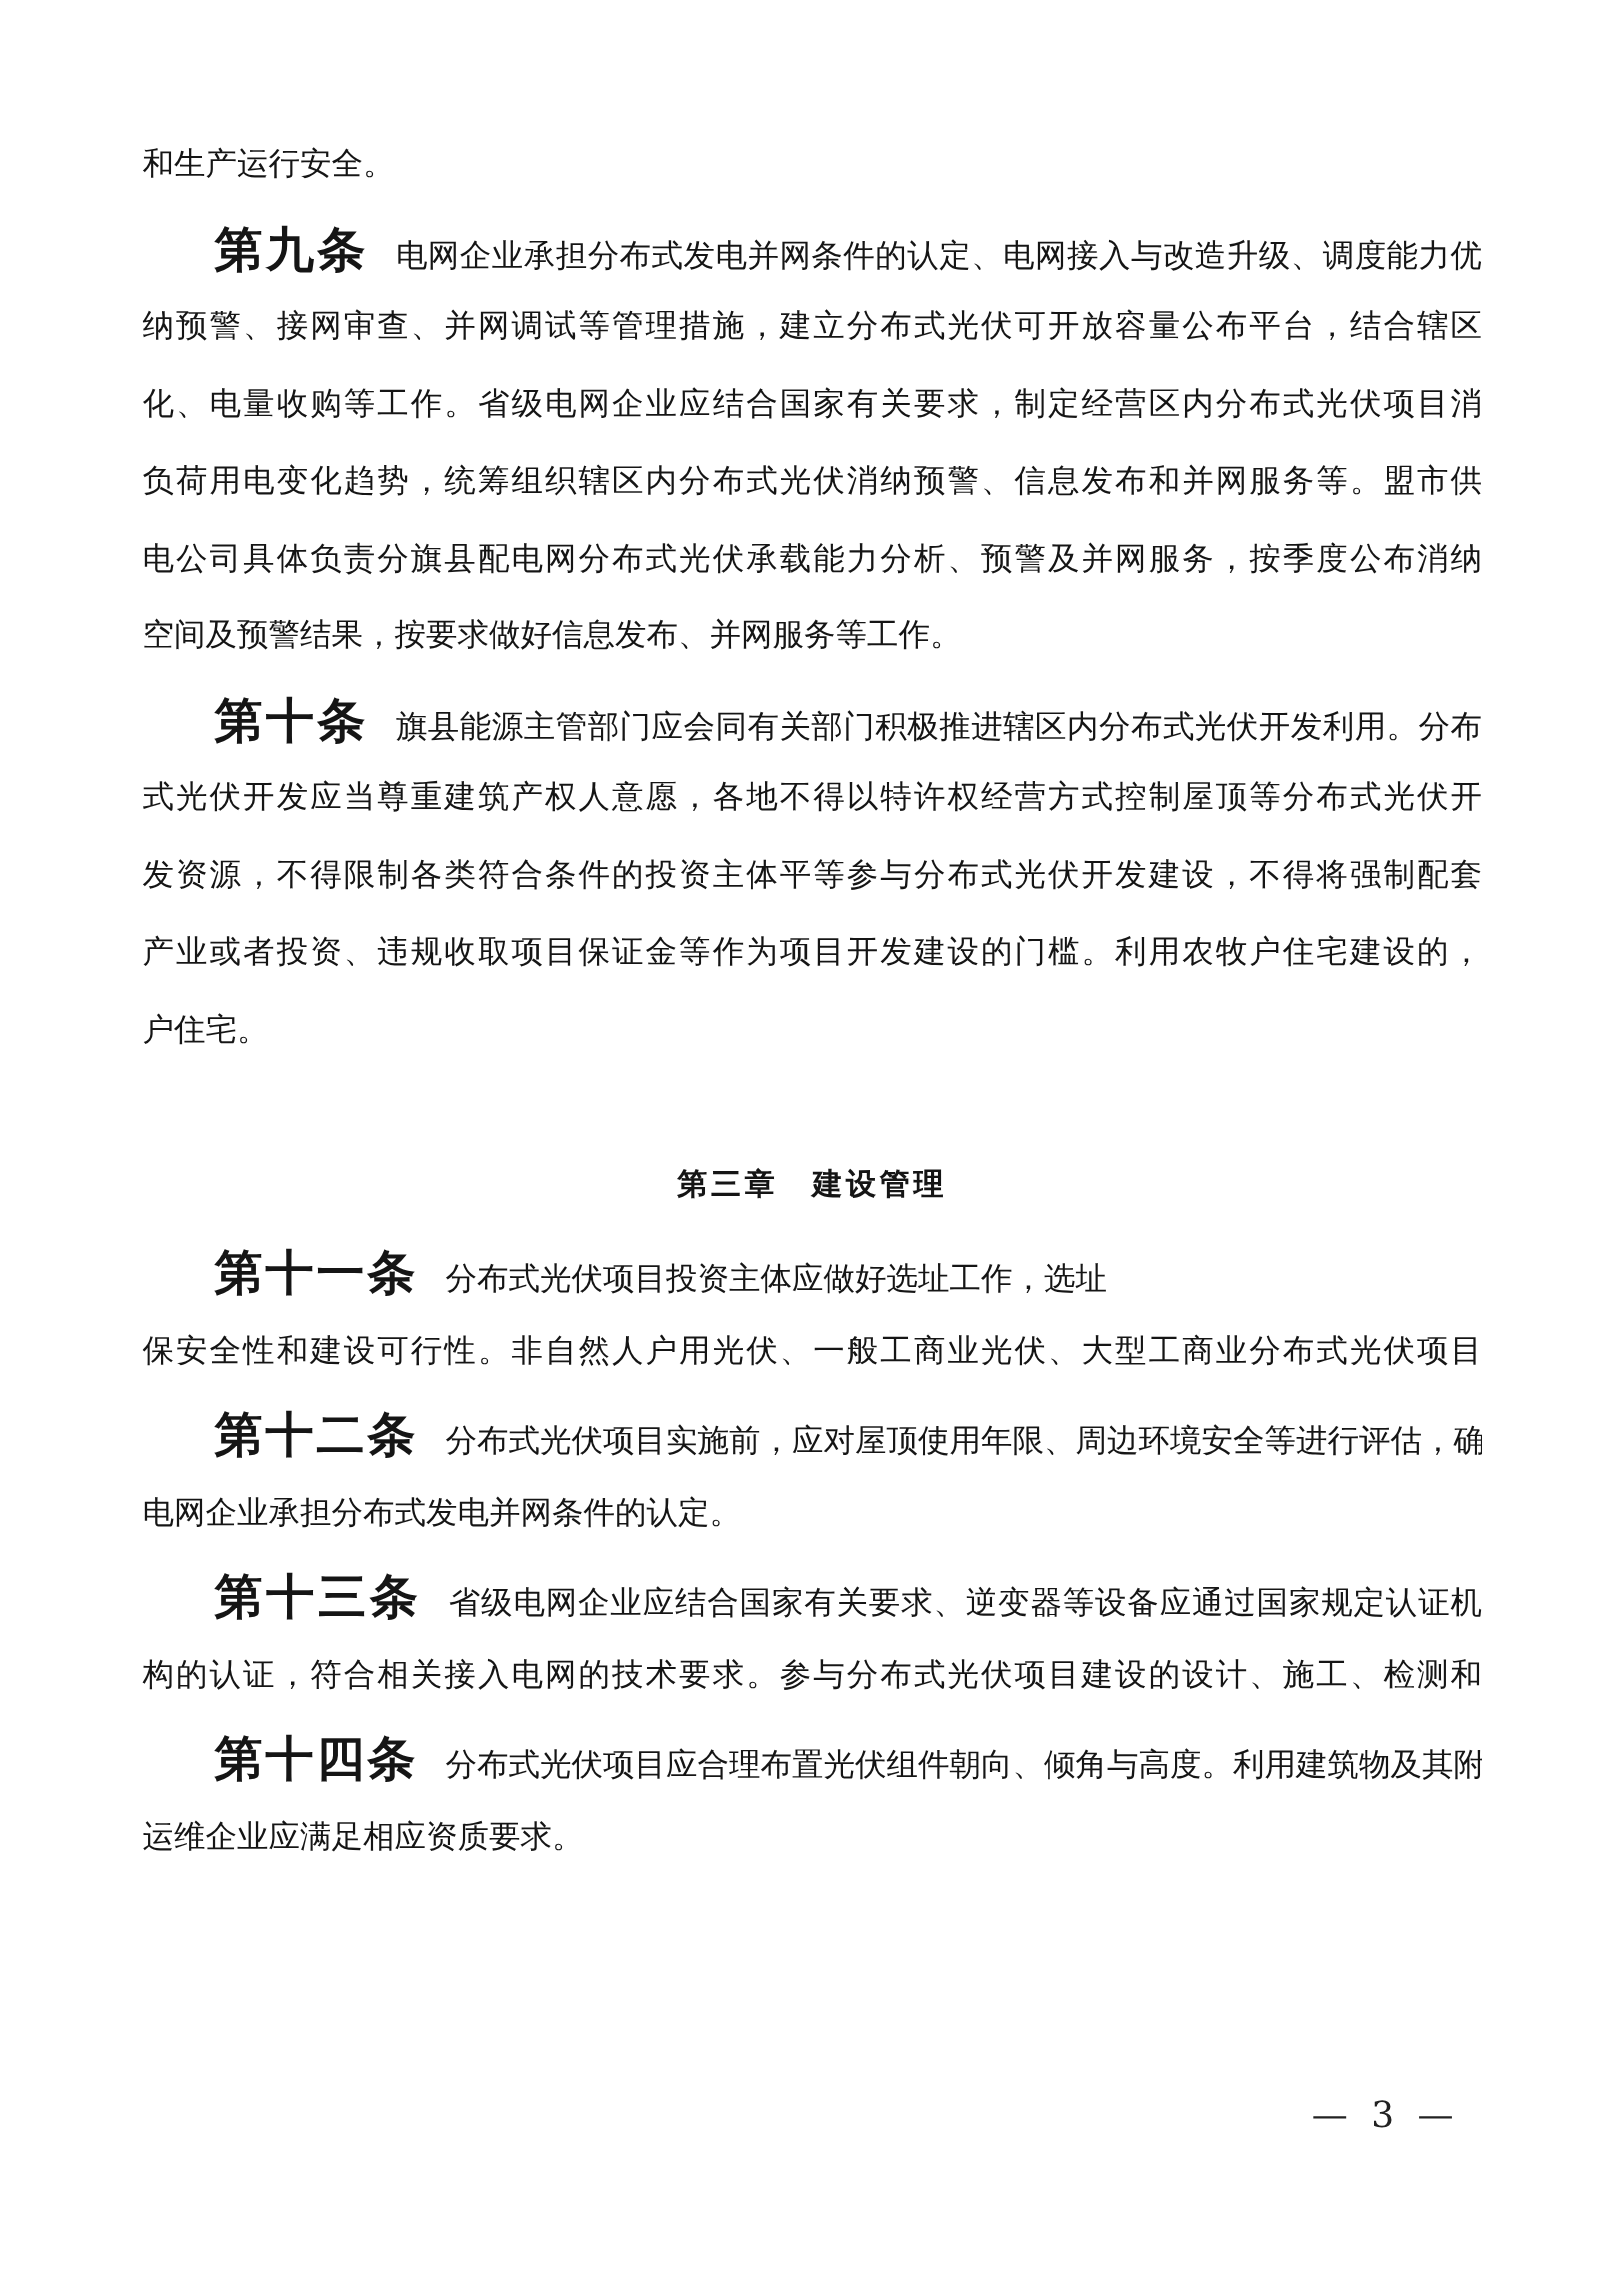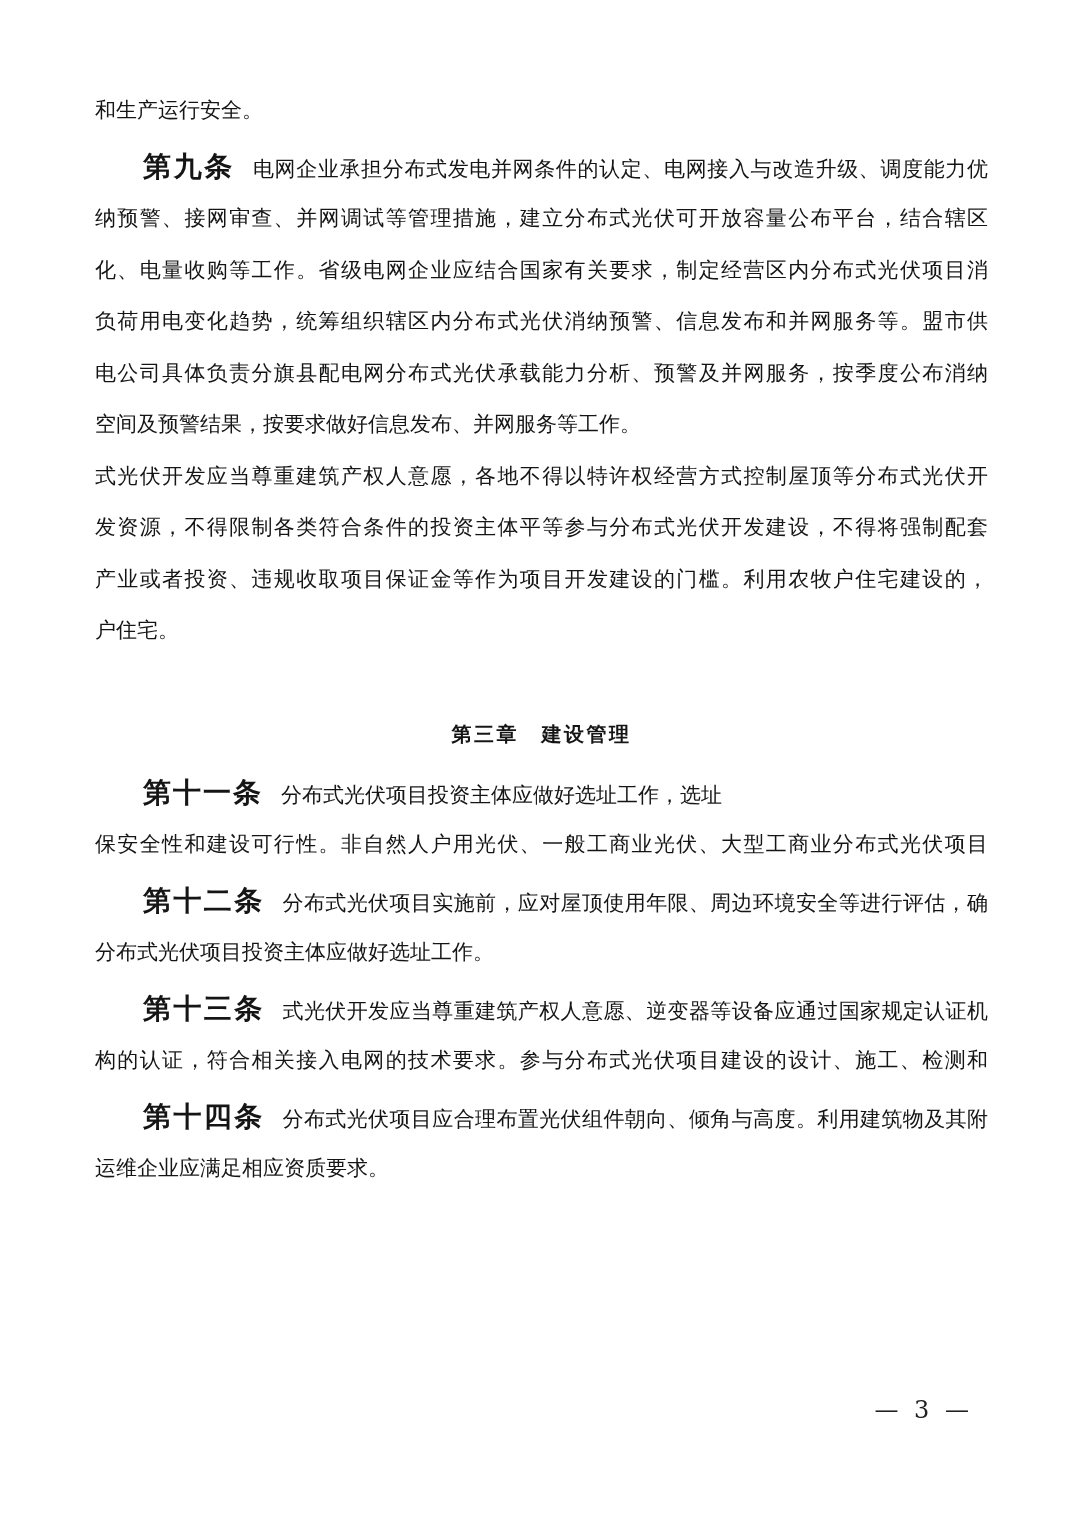--- a/index.html
+++ b/index.html
@@ -48,21 +48,21 @@
     height: 56px;
     line-height: 56px;
     text-align: center;
     text-align-last: center;
     font-weight: 700;
     font-size: 20px;
     letter-spacing: 2.5px;
   }
   .label {
     font-weight: 700;
-    font-size: 28px;
+    font-size: 32px;
     letter-spacing: 2px;
     margin-right: 18px;
   }
   .page-number {
     position: absolute;
     top: 1394px;
     right: 107px;
     font-family: "DejaVu Serif", "Liberation Serif", serif;
     font-size: 24px;
     line-height: 32px;
@@ -77,29 +77,30 @@
 <div class="page">
   <div class="doc">
     <div>
         <div class="line paragraph-end"><span>和生产运行安全。</span></div>
         <div class="line paragraph-start"><span class="label">第九条</span><span>电网企业承担分布式发电并网条件的认定、电网接入与改造升级、调度能力优</span></div>
         <div class="line body"><span>纳预警、接网审查、并网调试等管理措施，建立分布式光伏可开放容量公布平台，结合辖区</span></div>
         <div class="line body"><span>化、电量收购等工作。省级电网企业应结合国家有关要求，制定经营区内分布式光伏项目消</span></div>
         <div class="line body"><span>负荷用电变化趋势，统筹组织辖区内分布式光伏消纳预警、信息发布和并网服务等。盟市供</span></div>
         <div class="line body"><span>电公司具体负责分旗县配电网分布式光伏承载能力分析、预警及并网服务，按季度公布消纳</span></div>
         <div class="line paragraph-end"><span>空间及预警结果，按要求做好信息发布、并网服务等工作。</span></div>
+        <div class="line paragraph-start"><span class="label">第十条</span><span>旗县能源主管部门应会同有关部门积极推进辖区内分布式光伏开发利用。分布</span></div>
         <div class="line body"><span>式光伏开发应当尊重建筑产权人意愿，各地不得以特许权经营方式控制屋顶等分布式光伏开</span></div>
         <div class="line body"><span>发资源，不得限制各类符合条件的投资主体平等参与分布式光伏开发建设，不得将强制配套</span></div>
         <div class="line body"><span>产业或者投资、违规收取项目保证金等作为项目开发建设的门槛。利用农牧户住宅建设的，</span></div>
         <div class="line paragraph-end"><span>户住宅。</span></div>
         <div class="line chapter-heading"><span>第三章　建设管理</span></div>
         <div class="line start-end"><span class="label">第十一条</span><span>分布式光伏项目投资主体应做好选址工作，选址</span></div>
         <div class="line body"><span>保安全性和建设可行性。非自然人户用光伏、一般工商业光伏、大型工商业分布式光伏项目</span></div>
         <div class="line paragraph-start"><span class="label">第十二条</span><span>分布式光伏项目实施前，应对屋顶使用年限、周边环境安全等进行评估，确</span></div>
-        <div class="line paragraph-end"><span>分布式光伏项目投资主体应做好选址工作。</span></div>
-        <div class="line paragraph-start"><span class="label">第十三条</span><span>式光伏开发应当尊重建筑产权人意愿、逆变器等设备应通过国家规定认证机</span></div>
+        <div class="line paragraph-end"><span>电网企业承担分布式发电并网条件的认定。</span></div>
+        <div class="line paragraph-start"><span class="label">第十三条</span><span>省级电网企业应结合国家有关要求、逆变器等设备应通过国家规定认证机</span></div>
         <div class="line body"><span>构的认证，符合相关接入电网的技术要求。参与分布式光伏项目建设的设计、施工、检测和</span></div>
         <div class="line paragraph-start"><span class="label">第十四条</span><span>分布式光伏项目应合理布置光伏组件朝向、倾角与高度。利用建筑物及其附</span></div>
         <div class="line paragraph-end"><span>运维企业应满足相应资质要求。</span></div>
       </div>
   </div>
   <div class="page-number">— 3 —</div>
 </div>
 
 </body></html>

